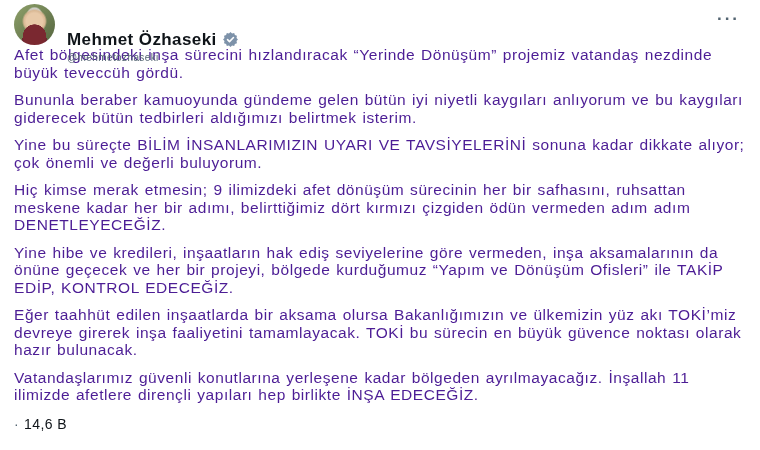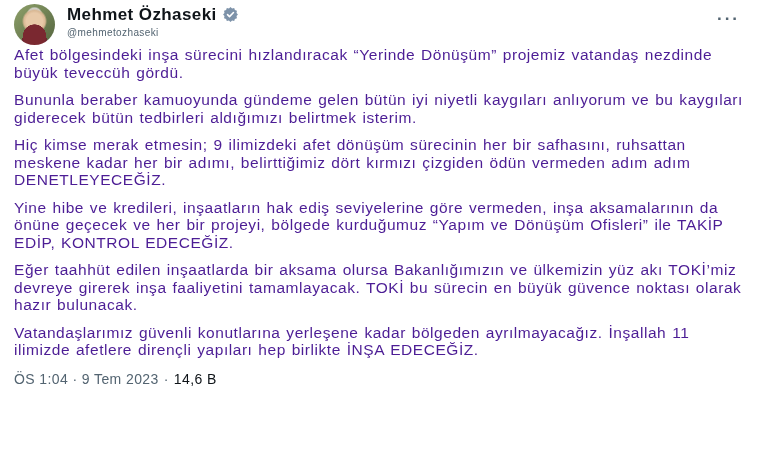--- a/index.html
+++ b/index.html
@@ -39,20 +39,21 @@
       radial-gradient(ellipse 52% 38% at 50% 92%, #6e2430 0 60%, transparent 61%),
       radial-gradient(circle at 50% 42%, #e8c9a8 0 26%, #d9b894 34%, transparent 40%),
       radial-gradient(circle at 50% 26%, #cfcfc8 0 18%, transparent 22%),
       linear-gradient(135deg, #8fa06a 0%, #6d7f52 55%, #55653f 100%);
     cursor: pointer;
   }
   .author-block {
     margin-left: 12px;
     padding-top: 1px;
     line-height: 1.15;
+    margin-top: 25px;
   }
   .author-name-row {
     display: flex;
     align-items: center;
     gap: 5px;
   }
   .author-name {
     font-weight: bold;
     font-size: 17px;
     letter-spacing: 0.4px;
@@ -134,25 +135,25 @@
       </div>
       <div class="author-handle">@mehmetozhaseki</div>
     </div>
 
     <div class="more-button">···</div>
   </div>
 
   <div class="tweet-body">
     <p>Afet bölgesindeki inşa sürecini hızlandıracak “Yerinde Dönüşüm” projemiz vatandaş nezdinde büyük teveccüh gördü.</p>
     <p>Bununla beraber kamuoyunda gündeme gelen bütün iyi niyetli kaygıları anlıyorum ve bu kaygıları giderecek bütün tedbirleri aldığımızı belirtmek isterim.</p>
+    <p>Yine bu süreçte BİLİM İNSANLARIMIZIN UYARI VE TAVSİYELERİNİ sonuna kadar dikkate alıyor; çok önemli ve değerli buluyorum.</p>
     <p>Hiç kimse merak etmesin; 9 ilimizdeki afet dönüşüm sürecinin her bir safhasını, ruhsattan meskene kadar her bir adımı, belirttiğimiz dört kırmızı çizgiden ödün vermeden adım adım DENETLEYECEĞİZ.</p>
     <p>Yine hibe ve kredileri, inşaatların hak ediş seviyelerine göre vermeden, inşa aksamalarının da önüne geçecek ve her bir projeyi, bölgede kurduğumuz “Yapım ve Dönüşüm Ofisleri” ile TAKİP EDİP, KONTROL EDECEĞİZ.</p>
     <p>Eğer taahhüt edilen inşaatlarda bir aksama olursa Bakanlığımızın ve ülkemizin yüz akı TOKİ’miz devreye girerek inşa faaliyetini tamamlayacak. TOKİ bu sürecin en büyük güvence noktası olarak hazır bulunacak.</p>
     <p>Vatandaşlarımız güvenli konutlarına yerleşene kadar bölgeden ayrılmayacağız. İnşallah 11 ilimizde afetlere dirençli yapıları hep birlikte İNŞA EDECEĞİZ.</p>
   </div>
 
   <div class="tweet-footer">
-    <span>ÖS 1:04 · 9 Tem 2023</span>
     <span class="footer-sep">·</span>
     <span class="views-count">14,6 B</span>
   </div>
 
 </div>
 
 </body></html>

